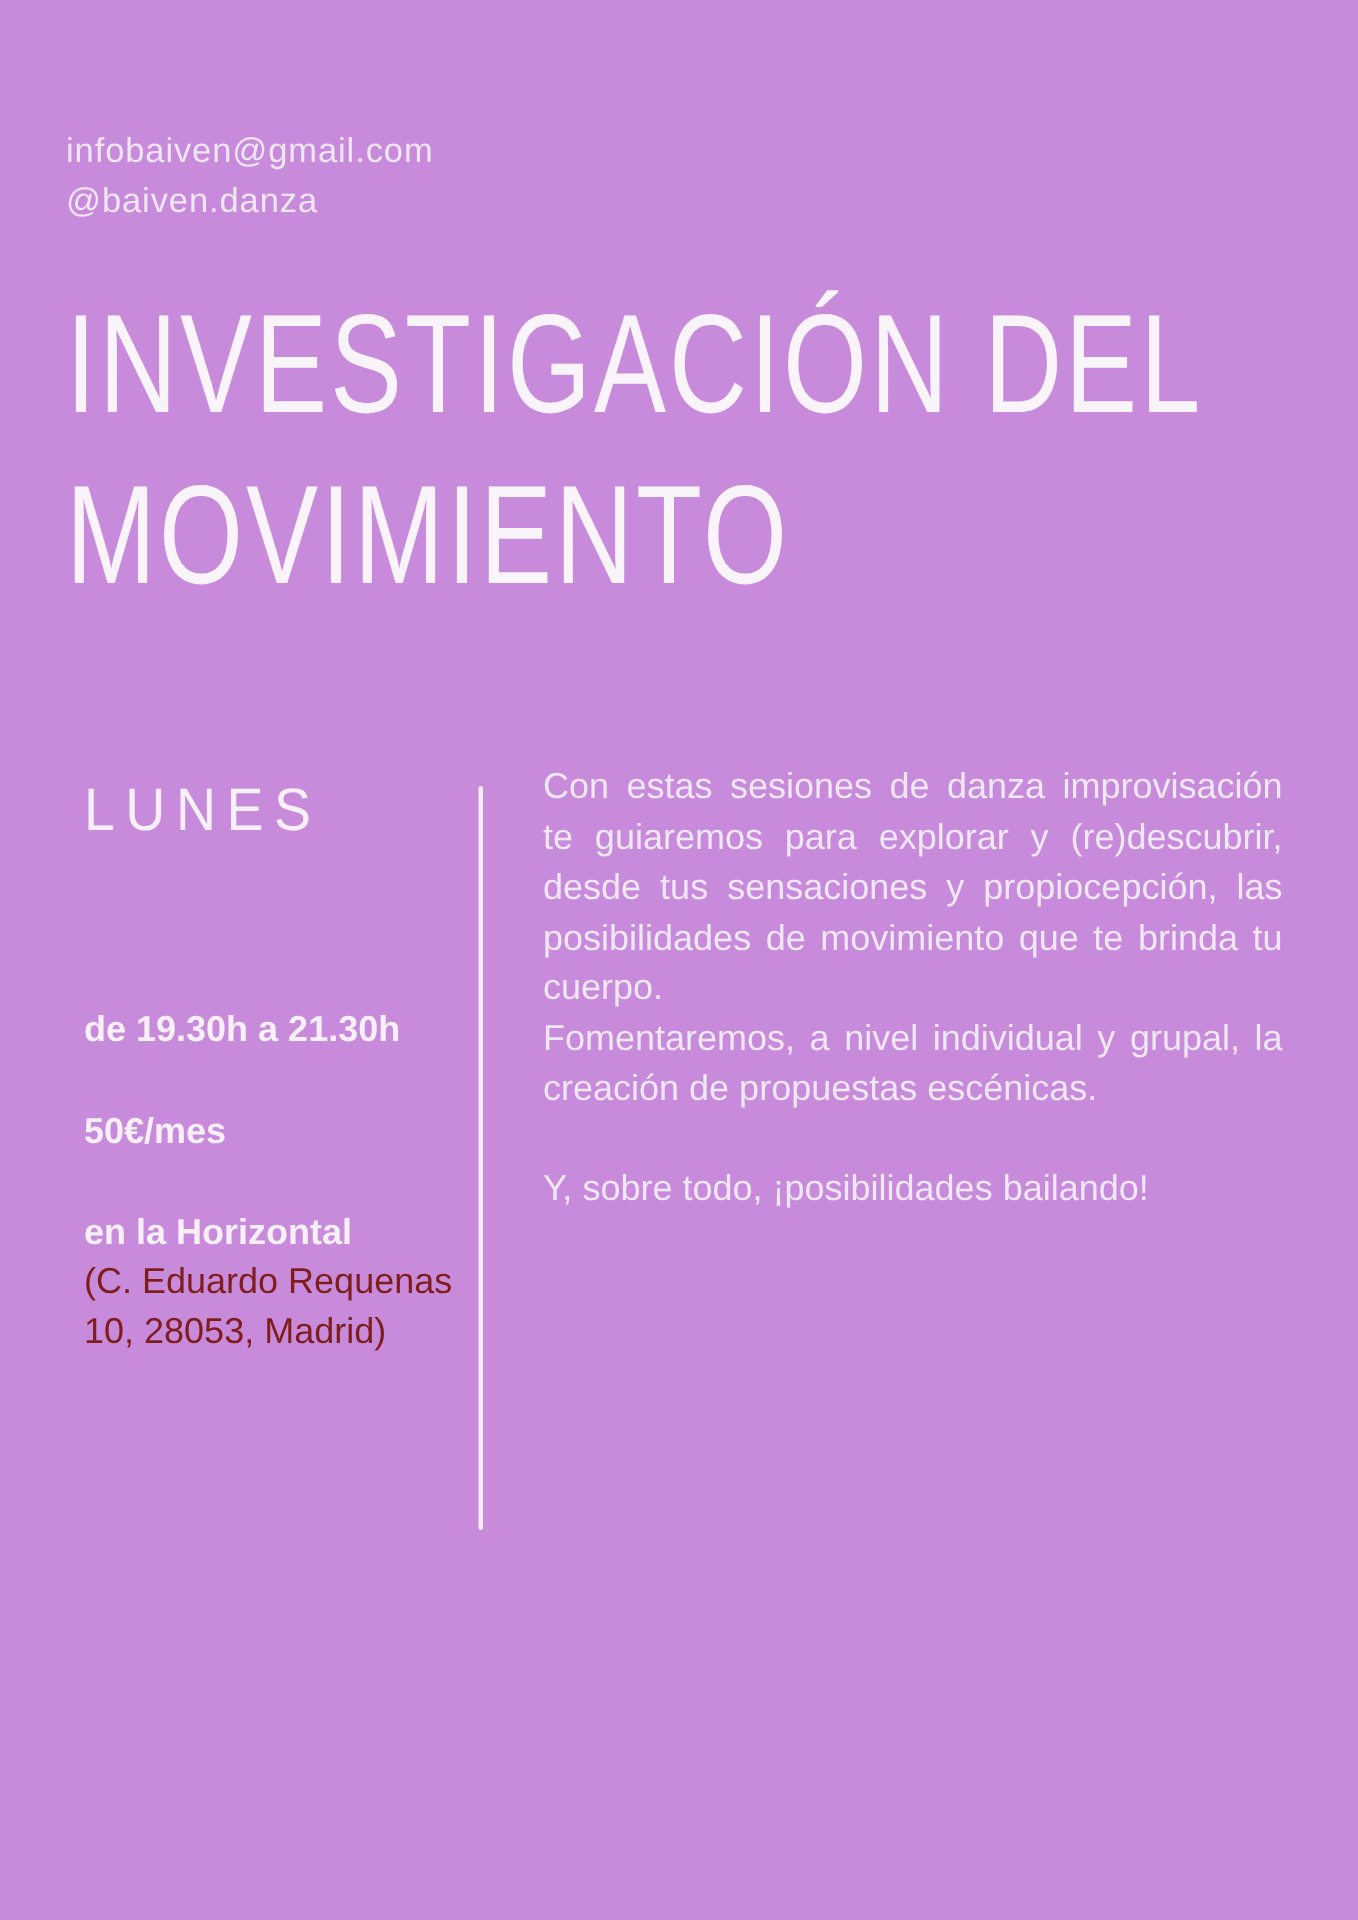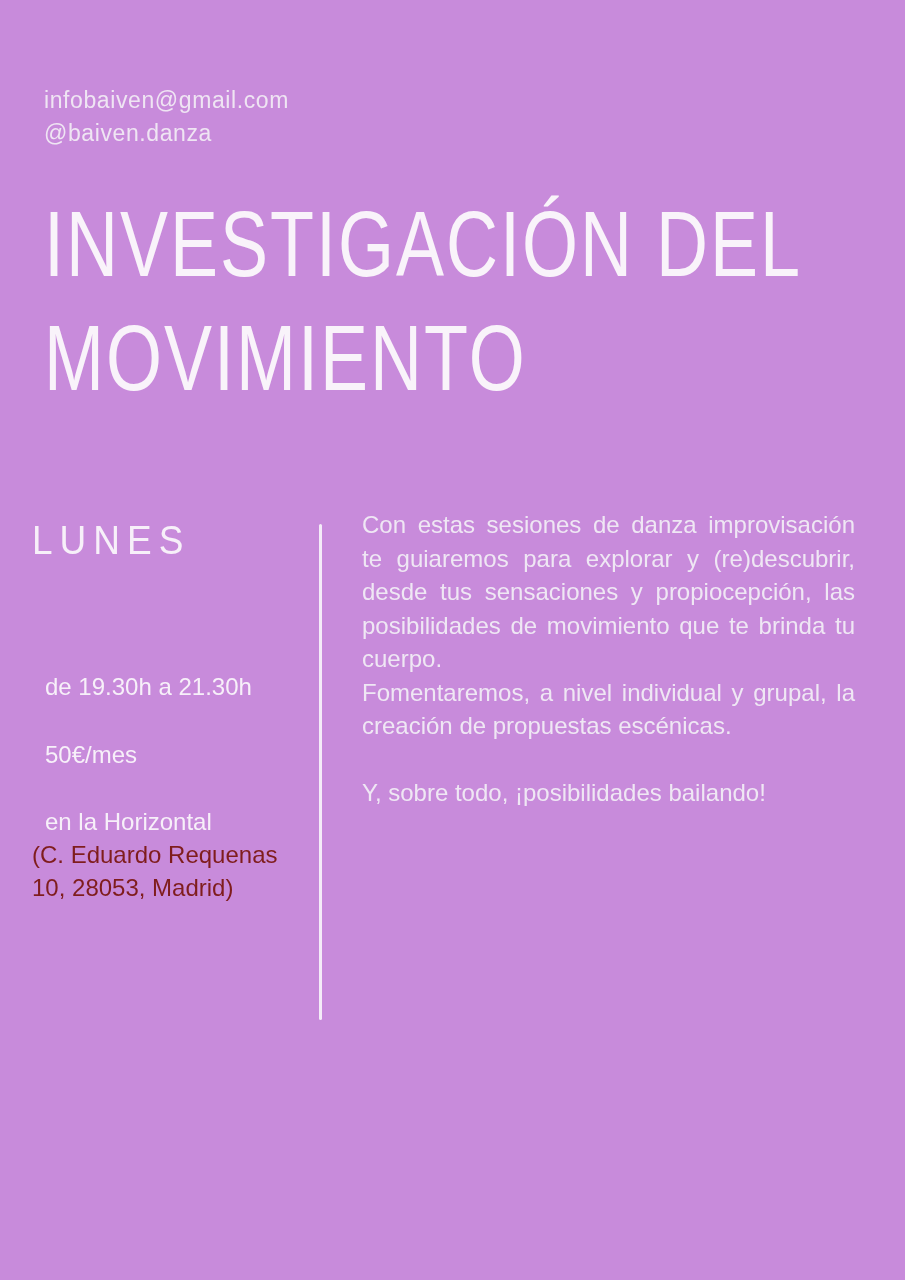--- a/index.html
+++ b/index.html
@@ -29,32 +29,32 @@
     font-weight:400; letter-spacing:2px;
     color:#f9f3fa;
     transform:scaleY(1.30);
     transform-origin:0 0;
     white-space:nowrap;
   }
   .title-line { display:block; }
 
   
   .left-col {
-    position:absolute; left:32px; top:518px; width:262px;
+    position:absolute; left:56px; top:518px; width:262px;
   }
   .day-heading {
     margin:0;
     font-size:37px; font-weight:400;
     letter-spacing:7px;
     color:#f7f0f9;
     transform:scaleY(1.08);
     transform-origin:0 0;
   }
   .sched { font-size:24px; line-height:33px; color:#f7f0f9; }
-  .sched.bold { font-weight:400;margin-left:13px; }
+  .sched.bold { font-weight:700; }
   .time   { margin:110px 0 0 0; }
   .price  { margin:35px 0 0 0; }
   .venue  { margin:34px 0 0 0; }
   .addr   { margin:0; font-weight:400; color:#7f1d1d; }
 
   .divider {
     position:absolute; left:319px; top:524px;
     width:3px; height:496px;
     background:#f4ecf8; border-radius:2px;
   }

